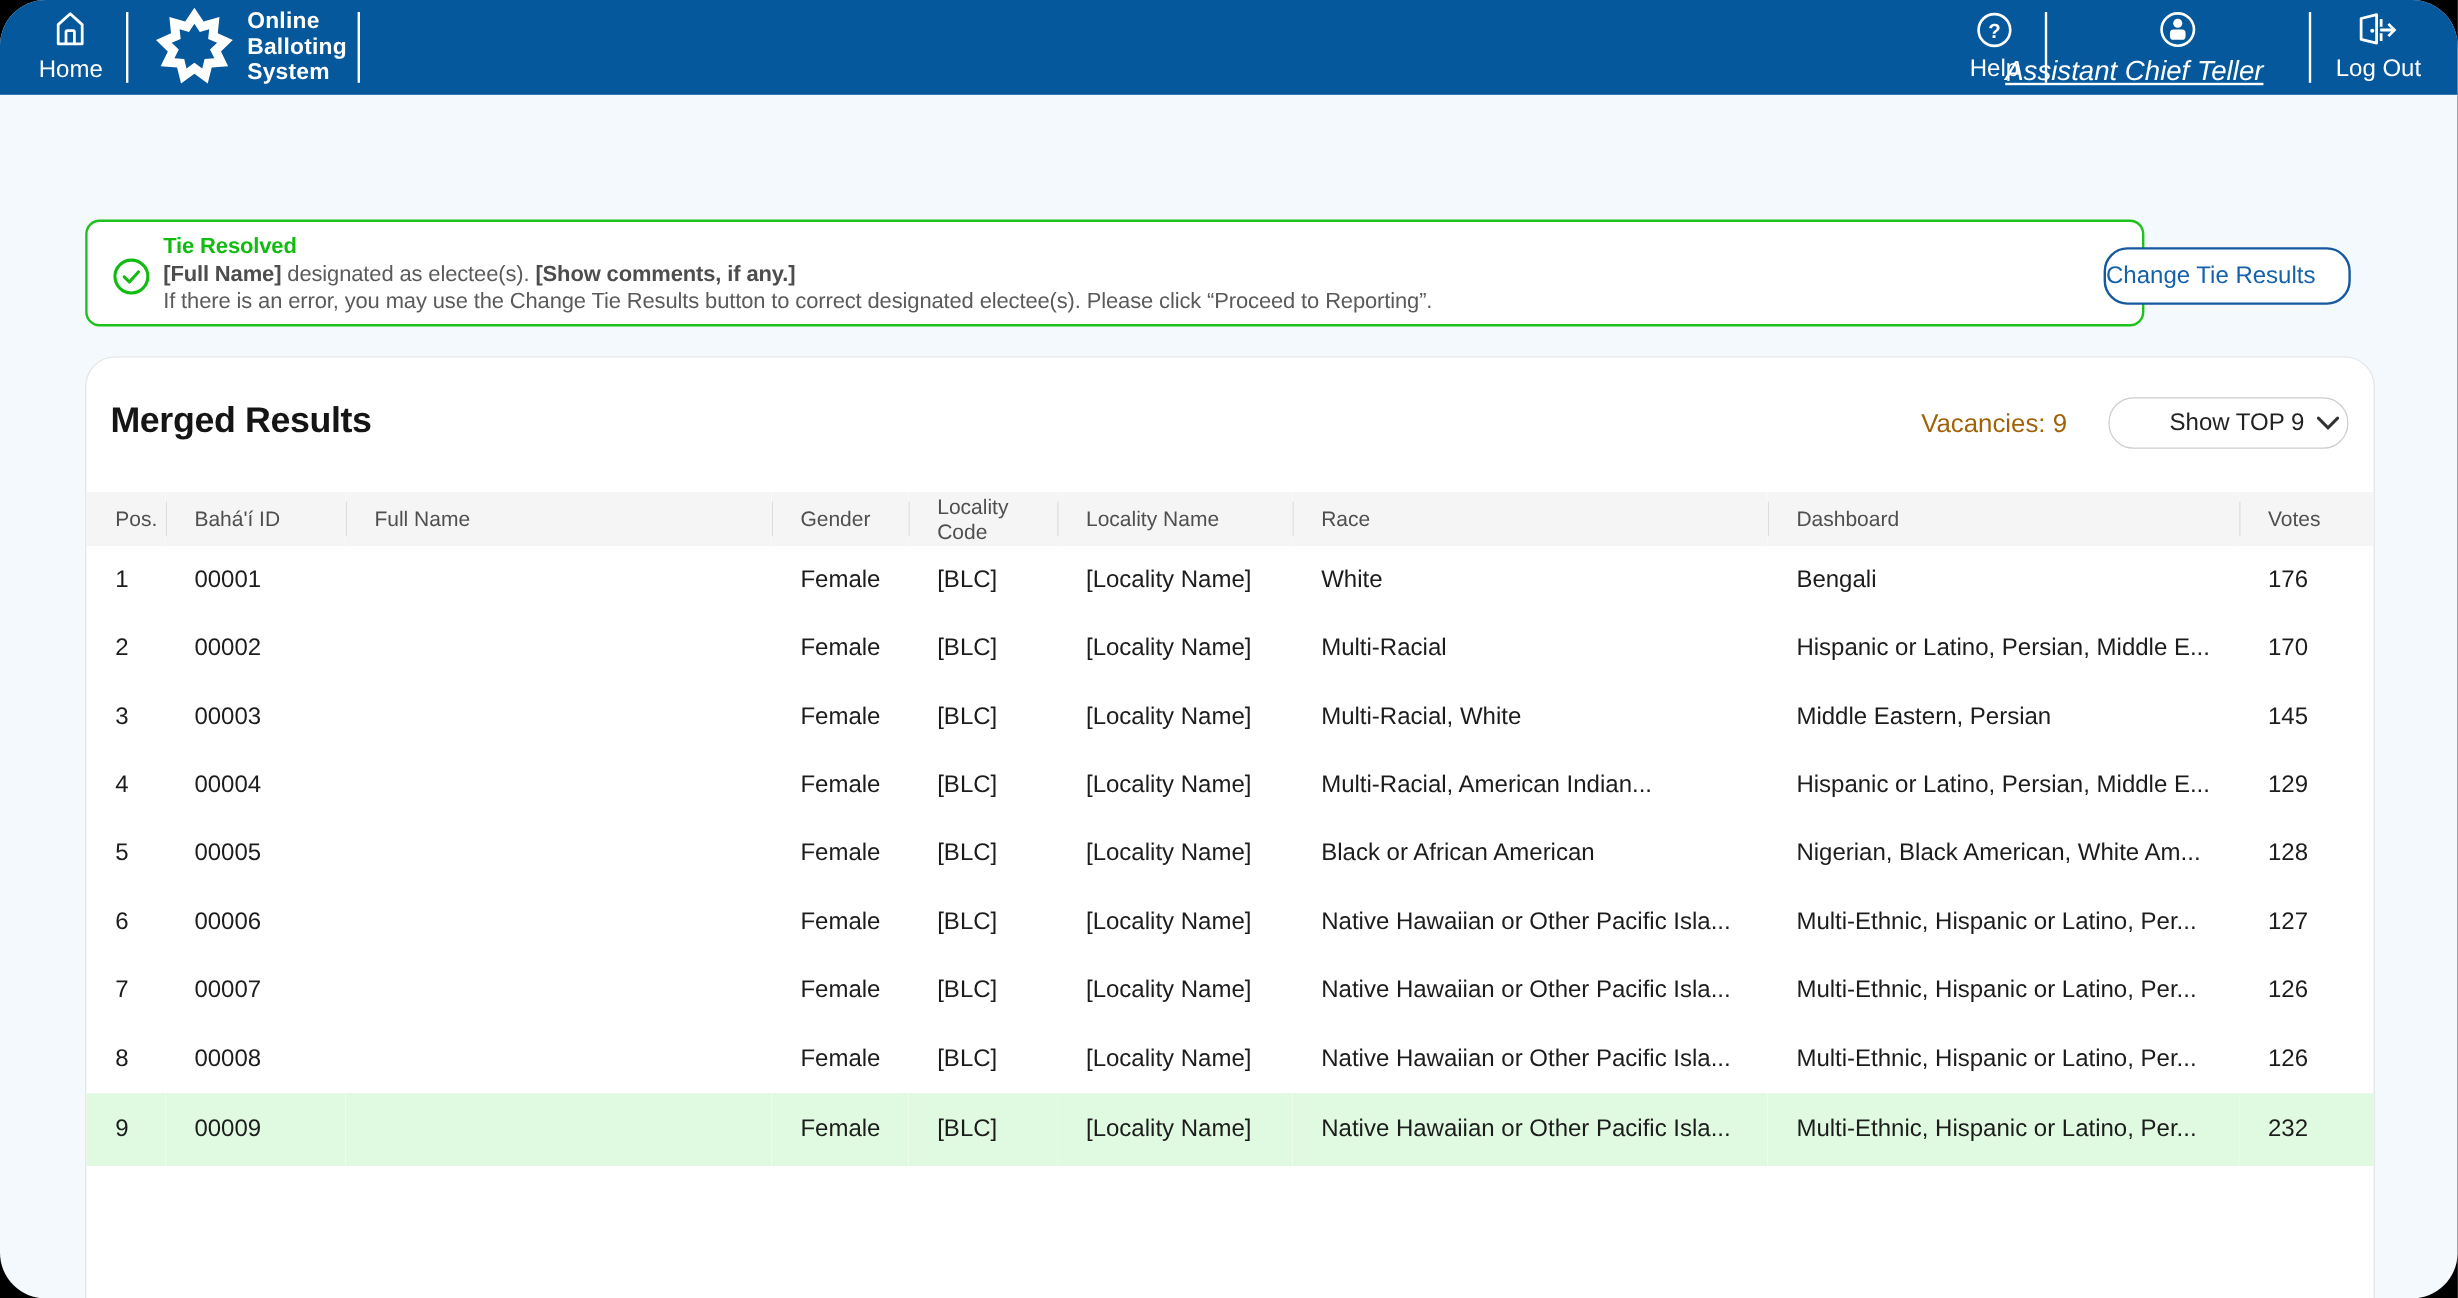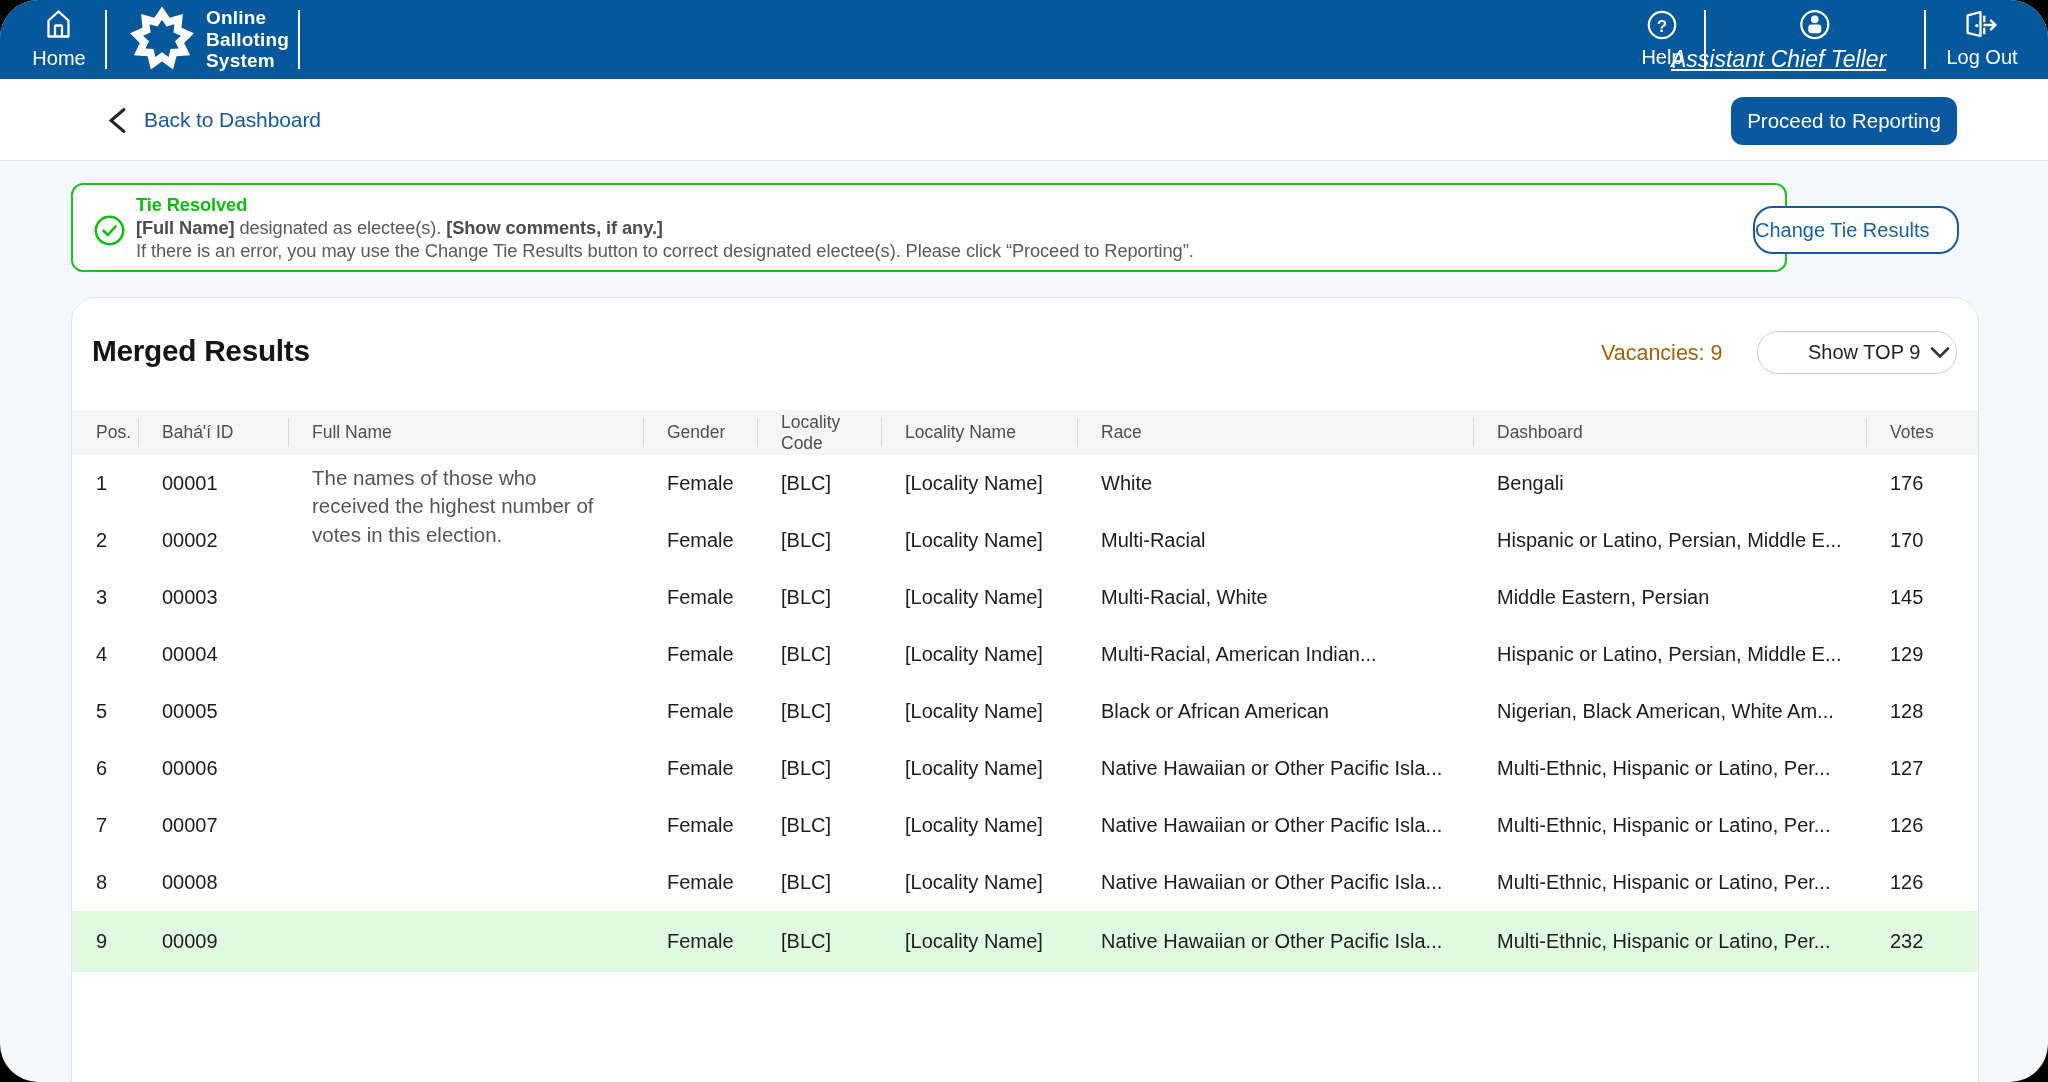--- a/index.html
+++ b/index.html
@@ -101,27 +101,20 @@
 
     <svg class="abs" style="left:1963px;top:9px" width="36" height="30" viewBox="0 0 36 30">
       <path d="M4.6 6.4 L17.5 3.2 L17.5 27 L4.6 23.8 Z" fill="none" stroke="#fff" stroke-width="2.3" stroke-linejoin="round"></path>
       <circle cx="13.9" cy="16.6" r="1.7" fill="#fff"></circle>
       <path d="M21.3 6.8 L21.3 13.2 M21.3 18.8 L21.3 25.2" fill="none" stroke="#fff" stroke-width="2.3"></path>
       <path d="M20.5 16 L31.5 16 M27.3 10.9 L32.4 16 L27.3 21.1" fill="none" stroke="#fff" stroke-width="2.3"></path>
     </svg>
     <div class="hlabel" style="left:1932px;top:46px;width:100px;">Log Out</div>
   </div>
 
-  <div class="bar">
-    <svg class="abs" style="left:104px;top:27px" width="24" height="28" viewBox="0 0 24 28">
-      <path d="M20 3.5 L7 14.5 L20 25.5" fill="none" stroke="#262626" stroke-width="3" stroke-linecap="round"></path>
-    </svg>
-    <div class="back">Back to Dashboard</div>
-    <div class="btn-primary">Proceed to Reporting</div>
-  </div>
 
   <div class="alert">
     <svg class="abs" style="left:21px;top:30px" width="31" height="31" viewBox="0 0 31 31">
       <circle cx="15.5" cy="15.5" r="13.7" fill="none" stroke="#11BC11" stroke-width="2.6"></circle>
       <path d="M9.5 15.8 L13.8 20 L21.5 11.5" fill="none" stroke="#11BC11" stroke-width="2.6" stroke-linecap="round" stroke-linejoin="round"></path>
     </svg>
     <div class="al-line al-t1">Tie Resolved</div>
     <div class="al-line al-t2"><span class="al-bold">[Full Name]</span> designated as electee(s). <span class="al-bold">[Show comments, if any.]</span></div>
     <div class="al-line al-t3">If there is an error, you may use the Change Tie Results button to correct designated electee(s). Please click “Proceed to Reporting”.</div>
     <div class="btn-change">Change Tie Results</div>
@@ -257,15 +250,14 @@
             <td></td>
             <td>Female</td>
             <td>[BLC]</td>
             <td>[Locality Name]</td>
             <td>Native Hawaiian or Other Pacific Isla...</td>
             <td>Multi-Ethnic, Hispanic or Latino, Per...</td>
             <td>232</td>
           </tr>
       </tbody>
     </table>
-    <div class="note">The names of those who<br>received the highest number of<br>votes in this election.</div>
   </div>
 </div>
 
 </body></html>

